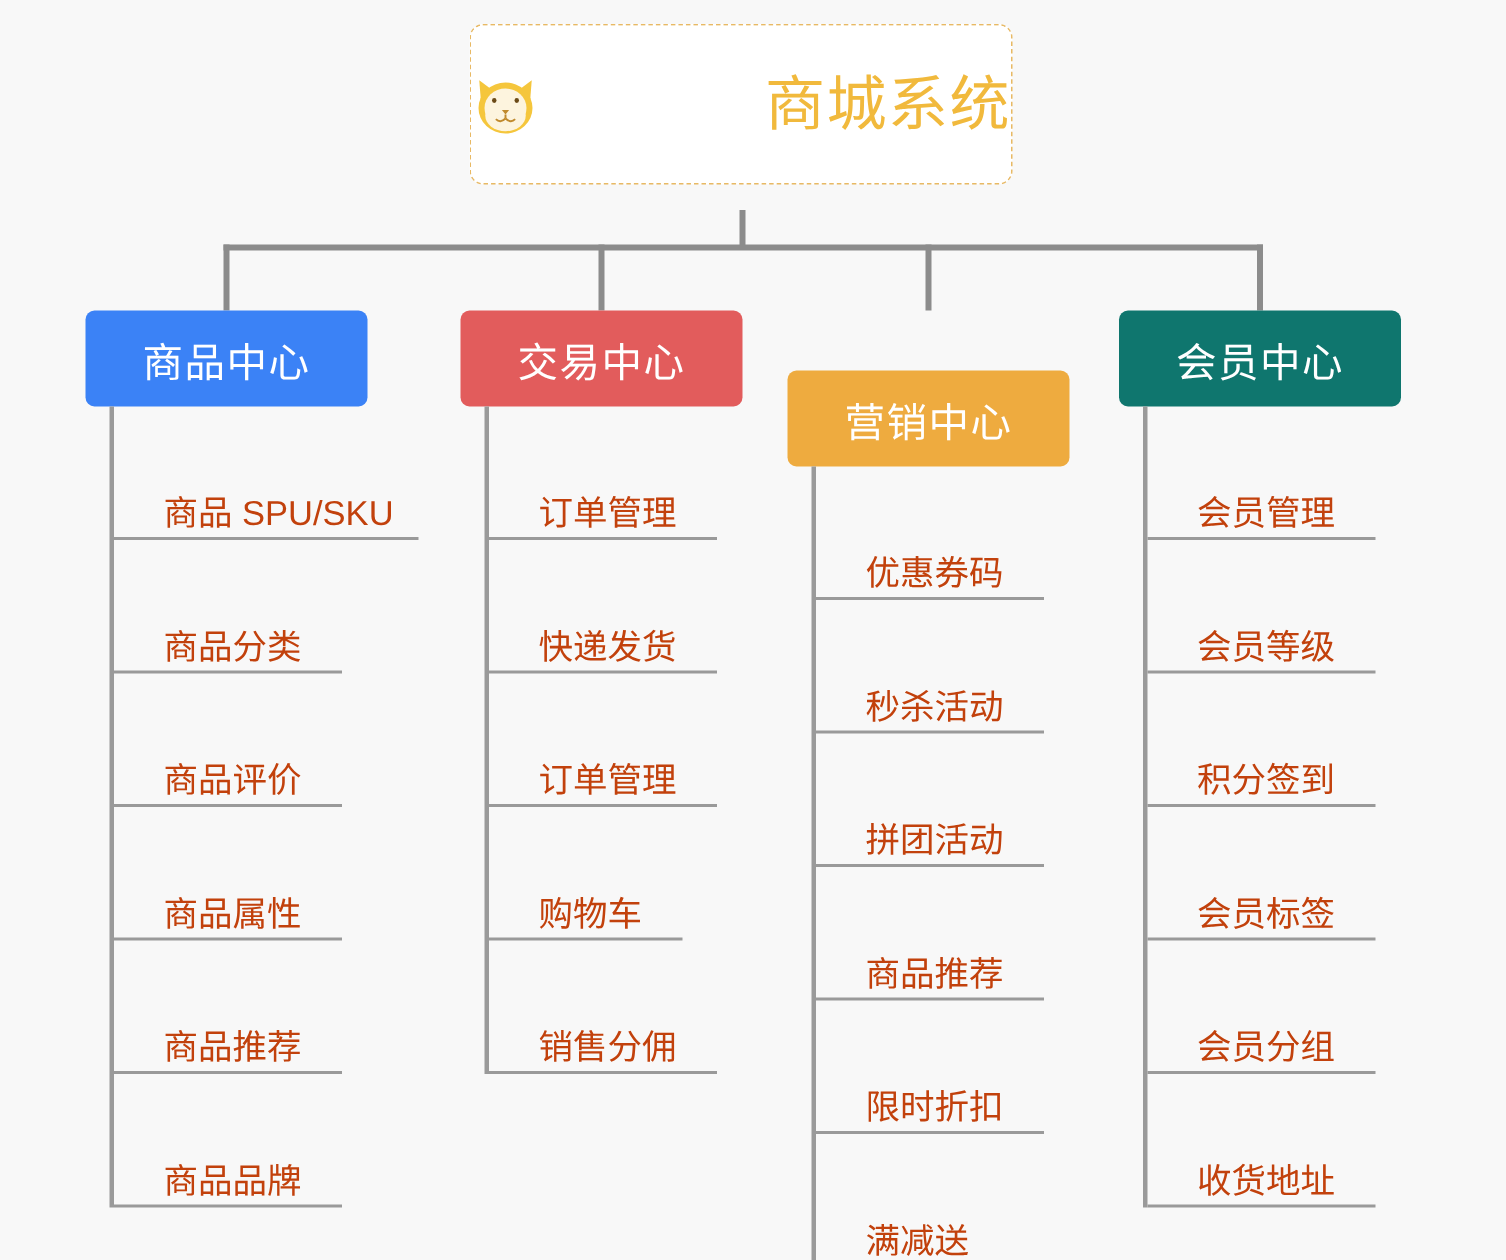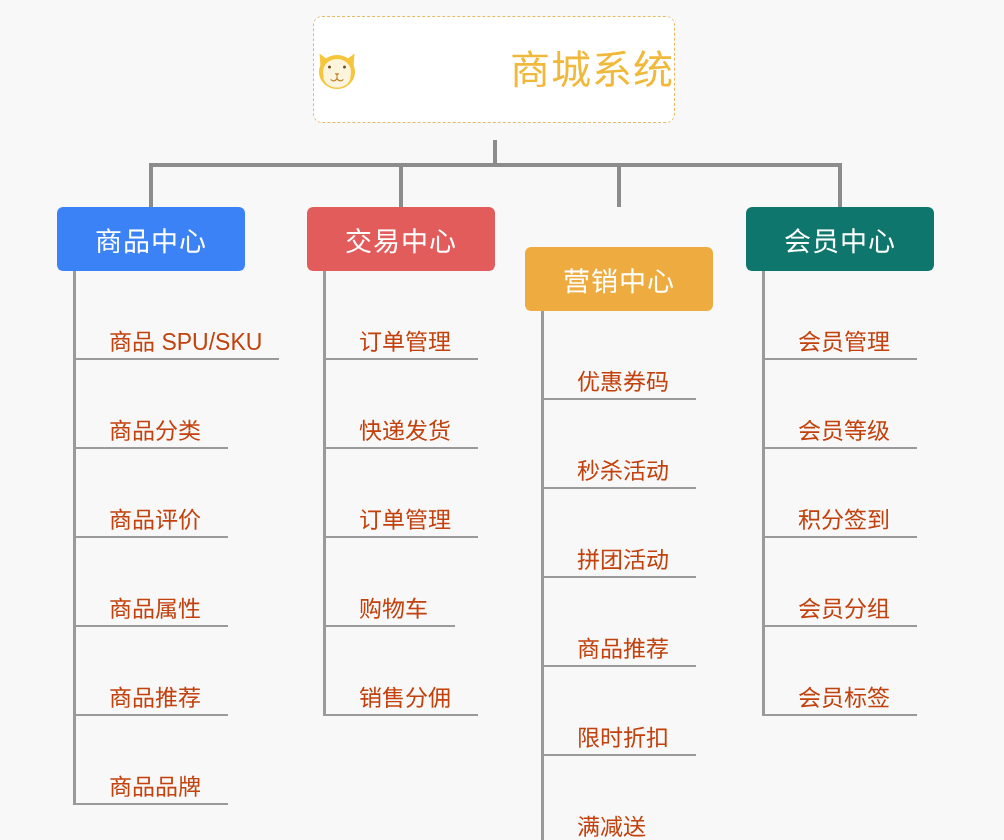--- a/index.html
+++ b/index.html
@@ -272,23 +272,27 @@
       </div>
       <div class="child-item">
         <span class="child-label">会员等级</span>
         <span class="child-rule" style="width: 152px;"></span>
       </div>
       <div class="child-item">
         <span class="child-label">积分签到</span>
         <span class="child-rule" style="width: 152px;"></span>
       </div>
       <div class="child-item">
+        <span class="child-label">会员标签</span>
+        <span class="child-rule" style="width: 152px;"></span>
+      </div>
+      <div class="child-item">
         <span class="child-label">会员分组</span>
         <span class="child-rule" style="width: 152px;"></span>
       </div>
       <div class="child-item">
-        <span class="child-label">会员标签</span>
+        <span class="child-label">收货地址</span>
         <span class="child-rule" style="width: 152px;"></span>
       </div>
     </div>
   </div>
 
 </div>
 
 </body></html>

